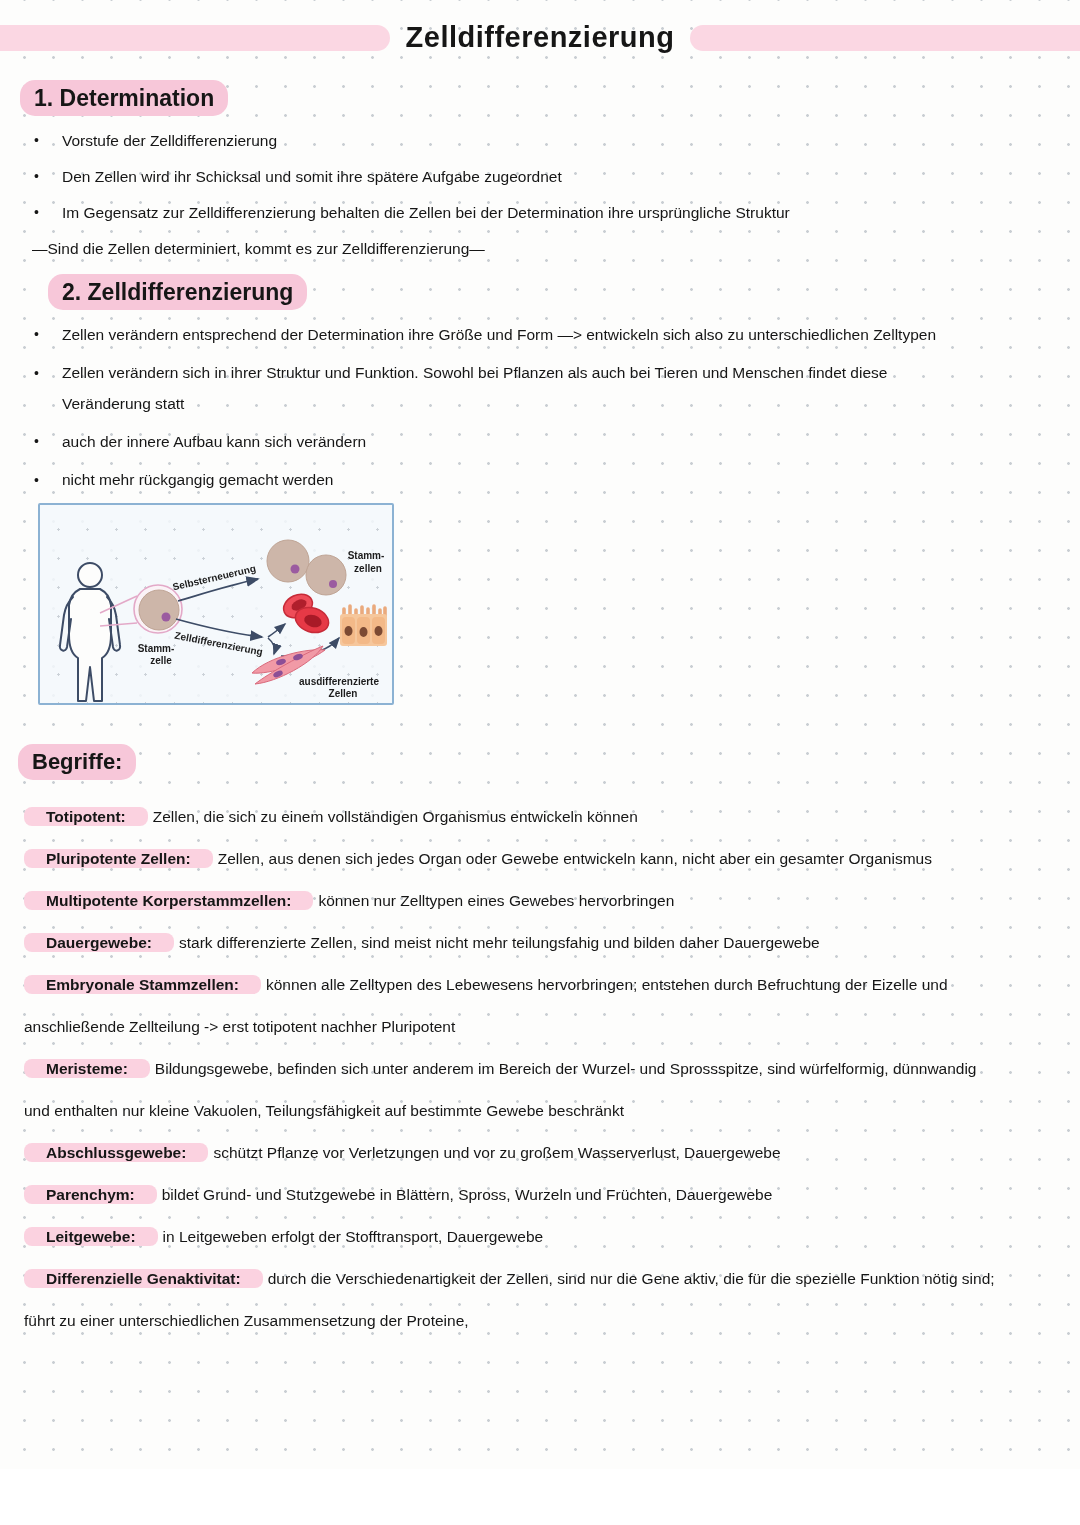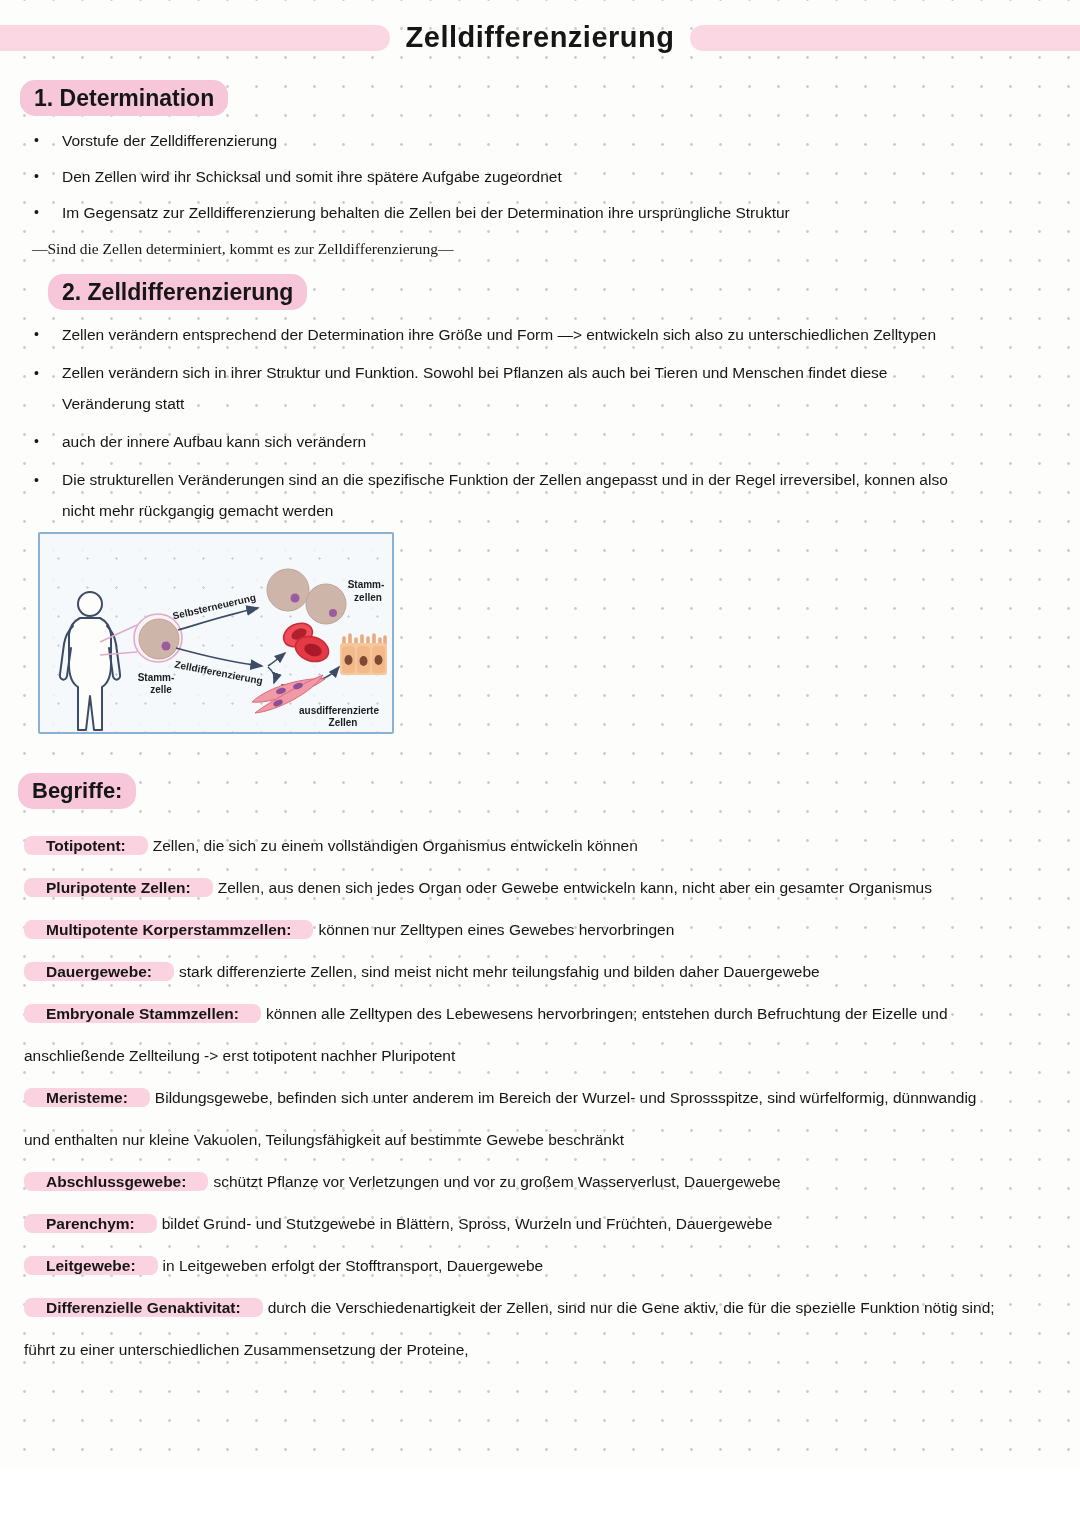--- a/index.html
+++ b/index.html
@@ -23,21 +23,21 @@
   
   .h-pink{display:inline-block;background:#f7c7d9;border-radius:15px;padding:3px 14px;font-weight:700;font-size:23px;line-height:30px;}
   .sec-h{margin-left:20px;}
   
   .bullets{margin-top:8px;}
   .bullet{display:flex;align-items:flex-start;padding-left:34px;margin-bottom:3px;}
   .dot{width:28px;font-size:14px;line-height:33px;flex:none;}
   .b-text{font-size:15.5px;}
   .b-text > div{line-height:33px;white-space:nowrap;}
   .b-text.tight > div{line-height:31px;}
-  .note-line{margin:2px 0 0 32px;font-size:15.5px;line-height:34px;white-space:nowrap;font-family:Liberation Serif, serif;}
+  .note-line{margin:2px 0 0 32px;font-size:15.5px;line-height:34px;white-space:nowrap;}
   
   .diagram-box{
     margin:6px 0 0 38px;width:352px;height:198px;
     border:2px solid #8cb2d3;border-radius:2px;
     background-color:rgba(243,248,252,.85);
     background-image:radial-gradient(circle,#ccd2d8 1.2px,transparent 1.4px);
     background-size:29px 29px;background-position:4px 10px;
   }
   
   .defs{margin:16px 0 0 24px;}
@@ -100,21 +100,20 @@
     </div>
     <div class="bullet" style="margin-top:6px;">
       <span class="dot">•</span>
       <div class="b-text">
           <div>auch der innere Aufbau kann sich verändern</div>
         </div>
     </div>
     <div class="bullet" style="margin-top:6px;">
       <span class="dot">•</span>
       <div class="b-text tight">
-        <div>Die strukturellen Veränderungen sind an die spezifische Funktion der Zellen angepasst und in der Regel irreversibel, konnen also</div>
         <div>nicht mehr rückgangig gemacht werden</div>
       </div>
     </div>
   </div>
 
 
   <div class="diagram-box">
     <svg width="352" height="198" viewBox="0 0 352 198">
       <defs>
         <marker id="ah" markerWidth="9" markerHeight="8" refX="6.5" refY="3" orient="auto">

